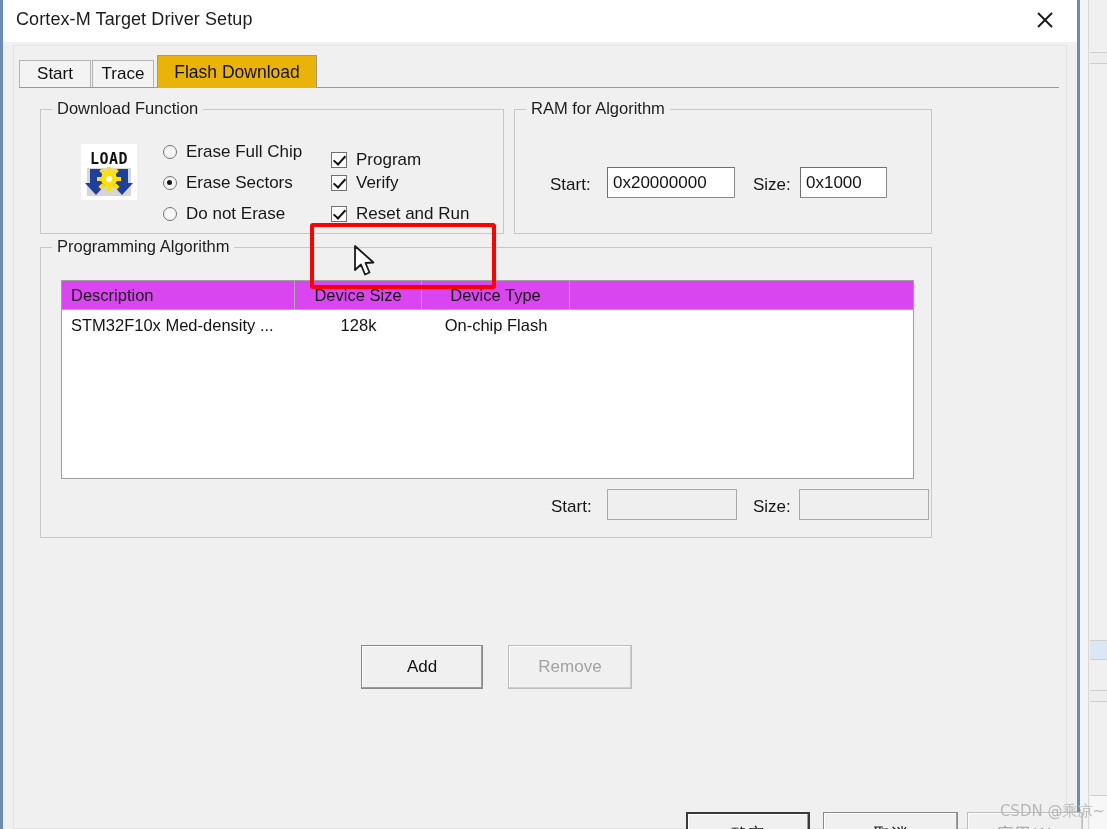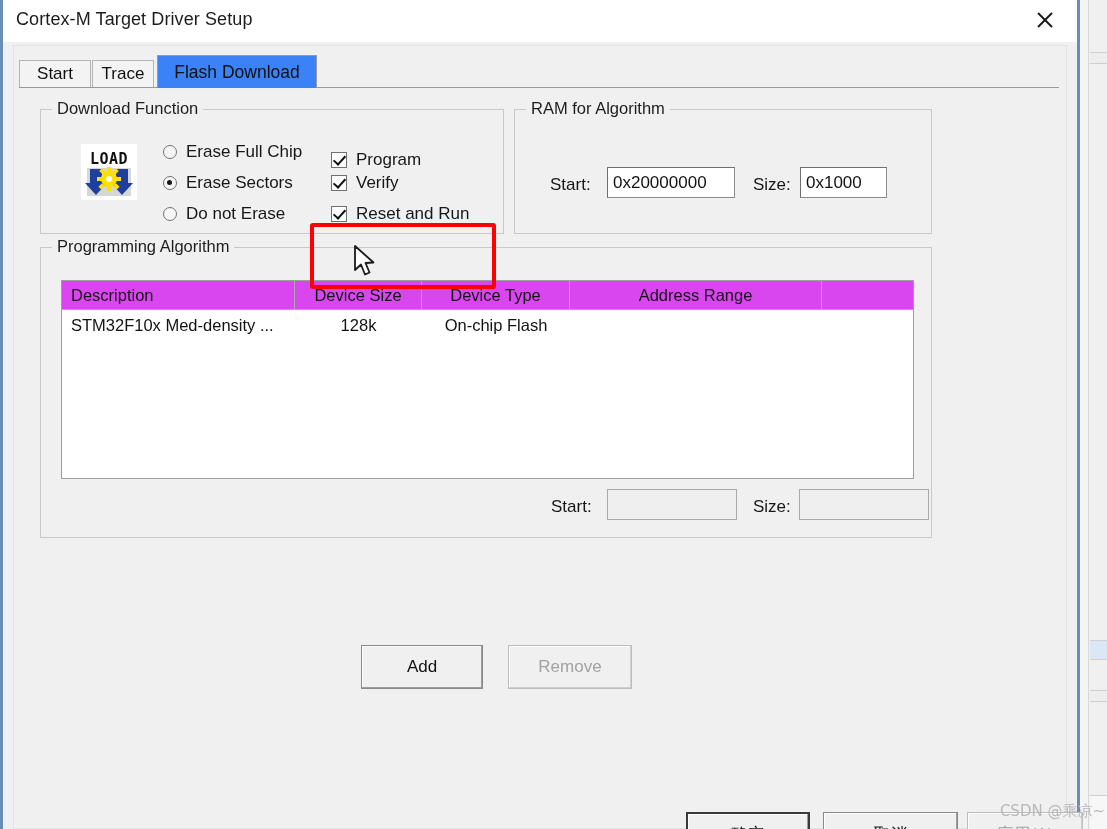--- a/index.html
+++ b/index.html
@@ -122,21 +122,21 @@
     align-items: center;
     justify-content: center;
     font-size: 17px;
     color: #111;
     padding: 0 9px;
     cursor: default;
   }
   .tab.active {
     top: 0;
     height: 33px;
-    background: #3b82f6;
+    background: #eab308;
     border-color: #9a9a9a;
     z-index: 4;
     font-size: 17.5px;
   }
   #tab-debug { left: 0;   width: 72px; }
   #tab-trace { left: 73px; width: 62px; }
   #tab-flash { left: 138px; width: 160px; }
 
   #tab-underline {
     position: absolute;
@@ -509,21 +509,20 @@
     </div>
 
     <div class="groupbox" id="grp-prog">
       <div class="group-title">Programming Algorithm</div>
 
       <div id="algo-table">
         <div id="algo-header">
           <div class="th c0">Description</div>
           <div class="th c1">Device Size</div>
           <div class="th c2">Device Type</div>
-          <div class="th c3">Address Range</div>
           <div class="th c4"></div>
         </div>
         <div class="algo-row">
           <div class="td c0">STM32F10x Med-density ...</div>
           <div class="td c1">128k</div>
           <div class="td c2">On-chip Flash</div>
           <div class="td c4"></div>
         </div>
       </div>
 

